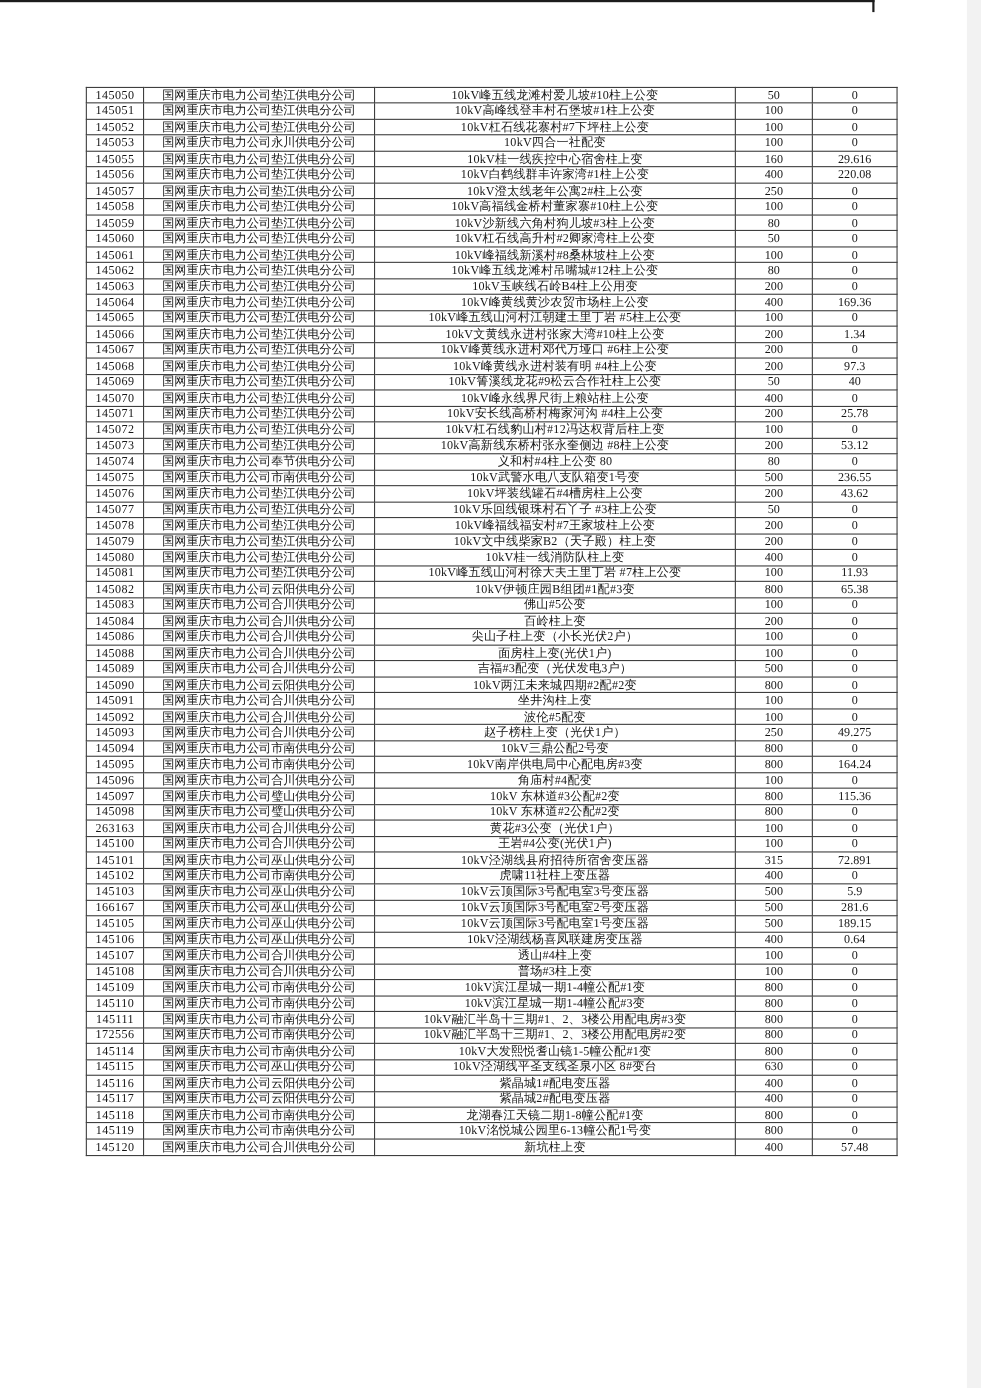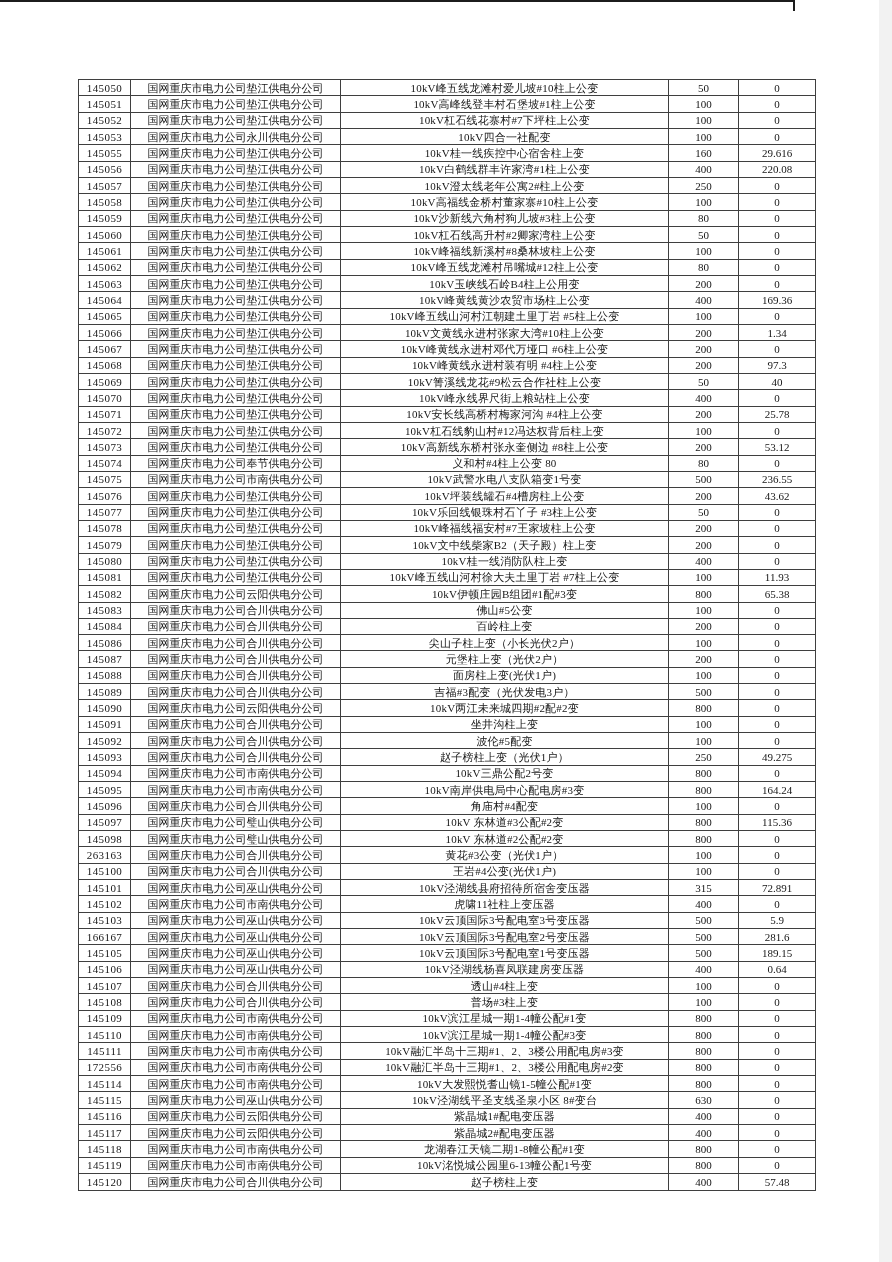--- a/index.html
+++ b/index.html
@@ -11,21 +11,21 @@
     overflow:hidden;
   }
   .page{position:absolute;inset:0;background:#ffffff;}
   
   .top-rule{position:absolute;top:0;left:0;width:795px;height:2px;background:#1c1c1c;}
   .top-stub{position:absolute;top:0;left:793px;width:2px;height:11px;background:#1c1c1c;}
   
   .right-strip{position:absolute;top:0;right:0;width:13px;height:100%;background:#f2f2f2;}
   table.data{
     position:absolute;left:78px;top:79px;
-    width:737px;height:1112px;
+    width:737px;height:972px;
     border-collapse:collapse;table-layout:fixed;
   }
   table.data td{
     border:1px solid #3f3f3f;
     text-align:center;vertical-align:middle;
     padding:0 2px;
     font-size:11px;line-height:1.1;
     color:#161616;
     overflow:hidden;white-space:nowrap;
   }
@@ -289,27 +289,20 @@
           <td class="c4">0</td>
         </tr>
         <tr>
           <td class="c0">145086</td>
           <td class="c1">国网重庆市电力公司合川供电分公司</td>
           <td class="c2">尖山子柱上变（小长光伏2户）</td>
           <td class="c3">100</td>
           <td class="c4">0</td>
         </tr>
         <tr>
-          <td class="c0">145087</td>
-          <td class="c1">国网重庆市电力公司合川供电分公司</td>
-          <td class="c2">元堡柱上变（光伏2户）</td>
-          <td class="c3">200</td>
-          <td class="c4">0</td>
-        </tr>
-        <tr>
           <td class="c0">145088</td>
           <td class="c1">国网重庆市电力公司合川供电分公司</td>
           <td class="c2">面房柱上变(光伏1户)</td>
           <td class="c3">100</td>
           <td class="c4">0</td>
         </tr>
         <tr>
           <td class="c0">145089</td>
           <td class="c1">国网重庆市电力公司合川供电分公司</td>
           <td class="c2">吉福#3配变（光伏发电3户）</td>
@@ -515,19 +508,19 @@
         <tr>
           <td class="c0">145119</td>
           <td class="c1">国网重庆市电力公司市南供电分公司</td>
           <td class="c2">10kV洺悦城公园里6-13幢公配1号变</td>
           <td class="c3">800</td>
           <td class="c4">0</td>
         </tr>
         <tr>
           <td class="c0">145120</td>
           <td class="c1">国网重庆市电力公司合川供电分公司</td>
-          <td class="c2">赵子榜柱上变</td>
+          <td class="c2">新坑柱上变</td>
           <td class="c3">400</td>
           <td class="c4">57.48</td>
         </tr>
       </tbody>
   </table>
 </div>
 
 </body></html>

